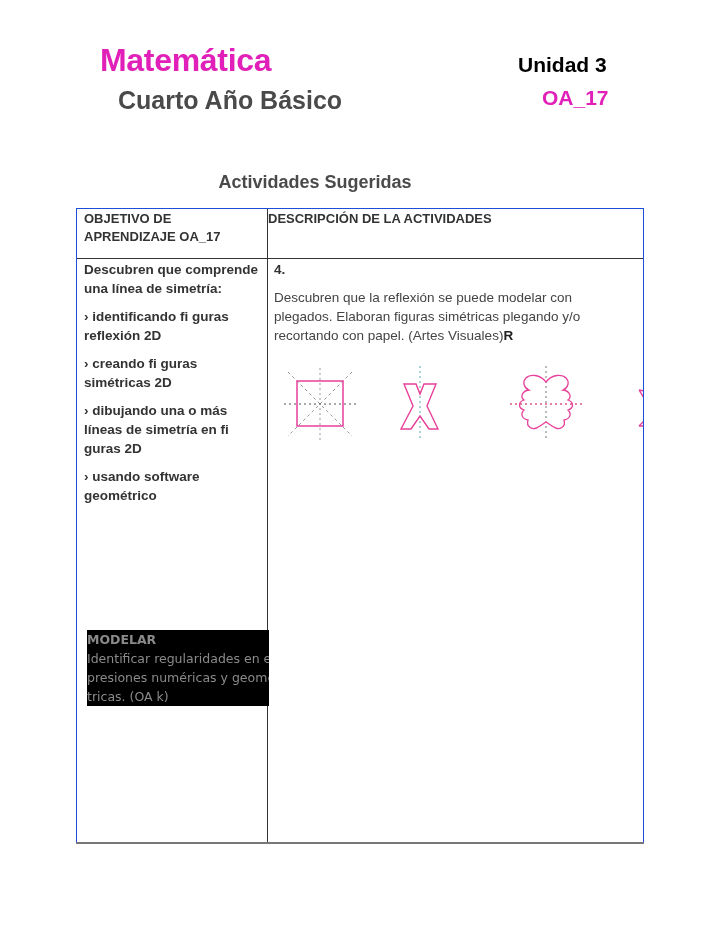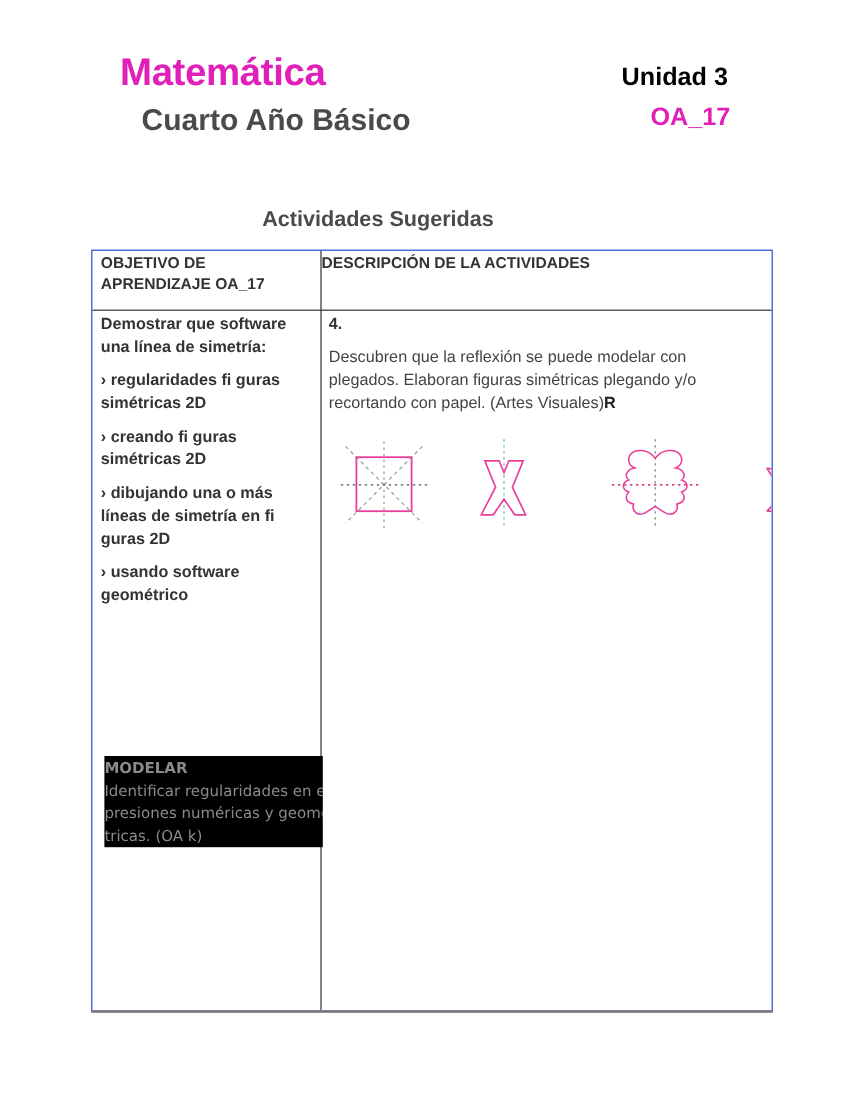--- a/index.html
+++ b/index.html
@@ -38,22 +38,22 @@
 <div class="abs table">
   <div class="hline"></div>
   <div class="vline"></div>
   <div class="vgap"></div>
   <div class="bottom-line"></div>
 
   <div class="hcell" style="left:7px;top:1px;width:178px;">OBJETIVO DE APRENDIZAJE OA_17</div>
   <div class="hcell" style="left:191px;top:1px;width:375px;text-align:left;">DESCRIPCIÓN DE LA ACTIVIDADES</div>
 
   <div class="obj">
-    <p>Demostrar que software una línea de simetría:</p>
-    <p>› regularidades fi guras simétricas 2D</p>
+    <p>Descubren que comprende una línea de simetría:</p>
+    <p>› identificando fi guras reflexión 2D</p>
     <p>› creando fi guras simétricas 2D</p>
     <p>› dibujando una o más líneas de simetría en fi guras 2D</p>
     <p>› usando software geométrico</p>
   </div>
 
   <div class="desc">
     <span class="num">4.</span>
     <span>Descubren que la reflexión se puede modelar con plegados. Elaboran figuras simétricas plegando y/o recortando con papel. (Artes Visuales)</span><b>R</b>
   </div>
 

